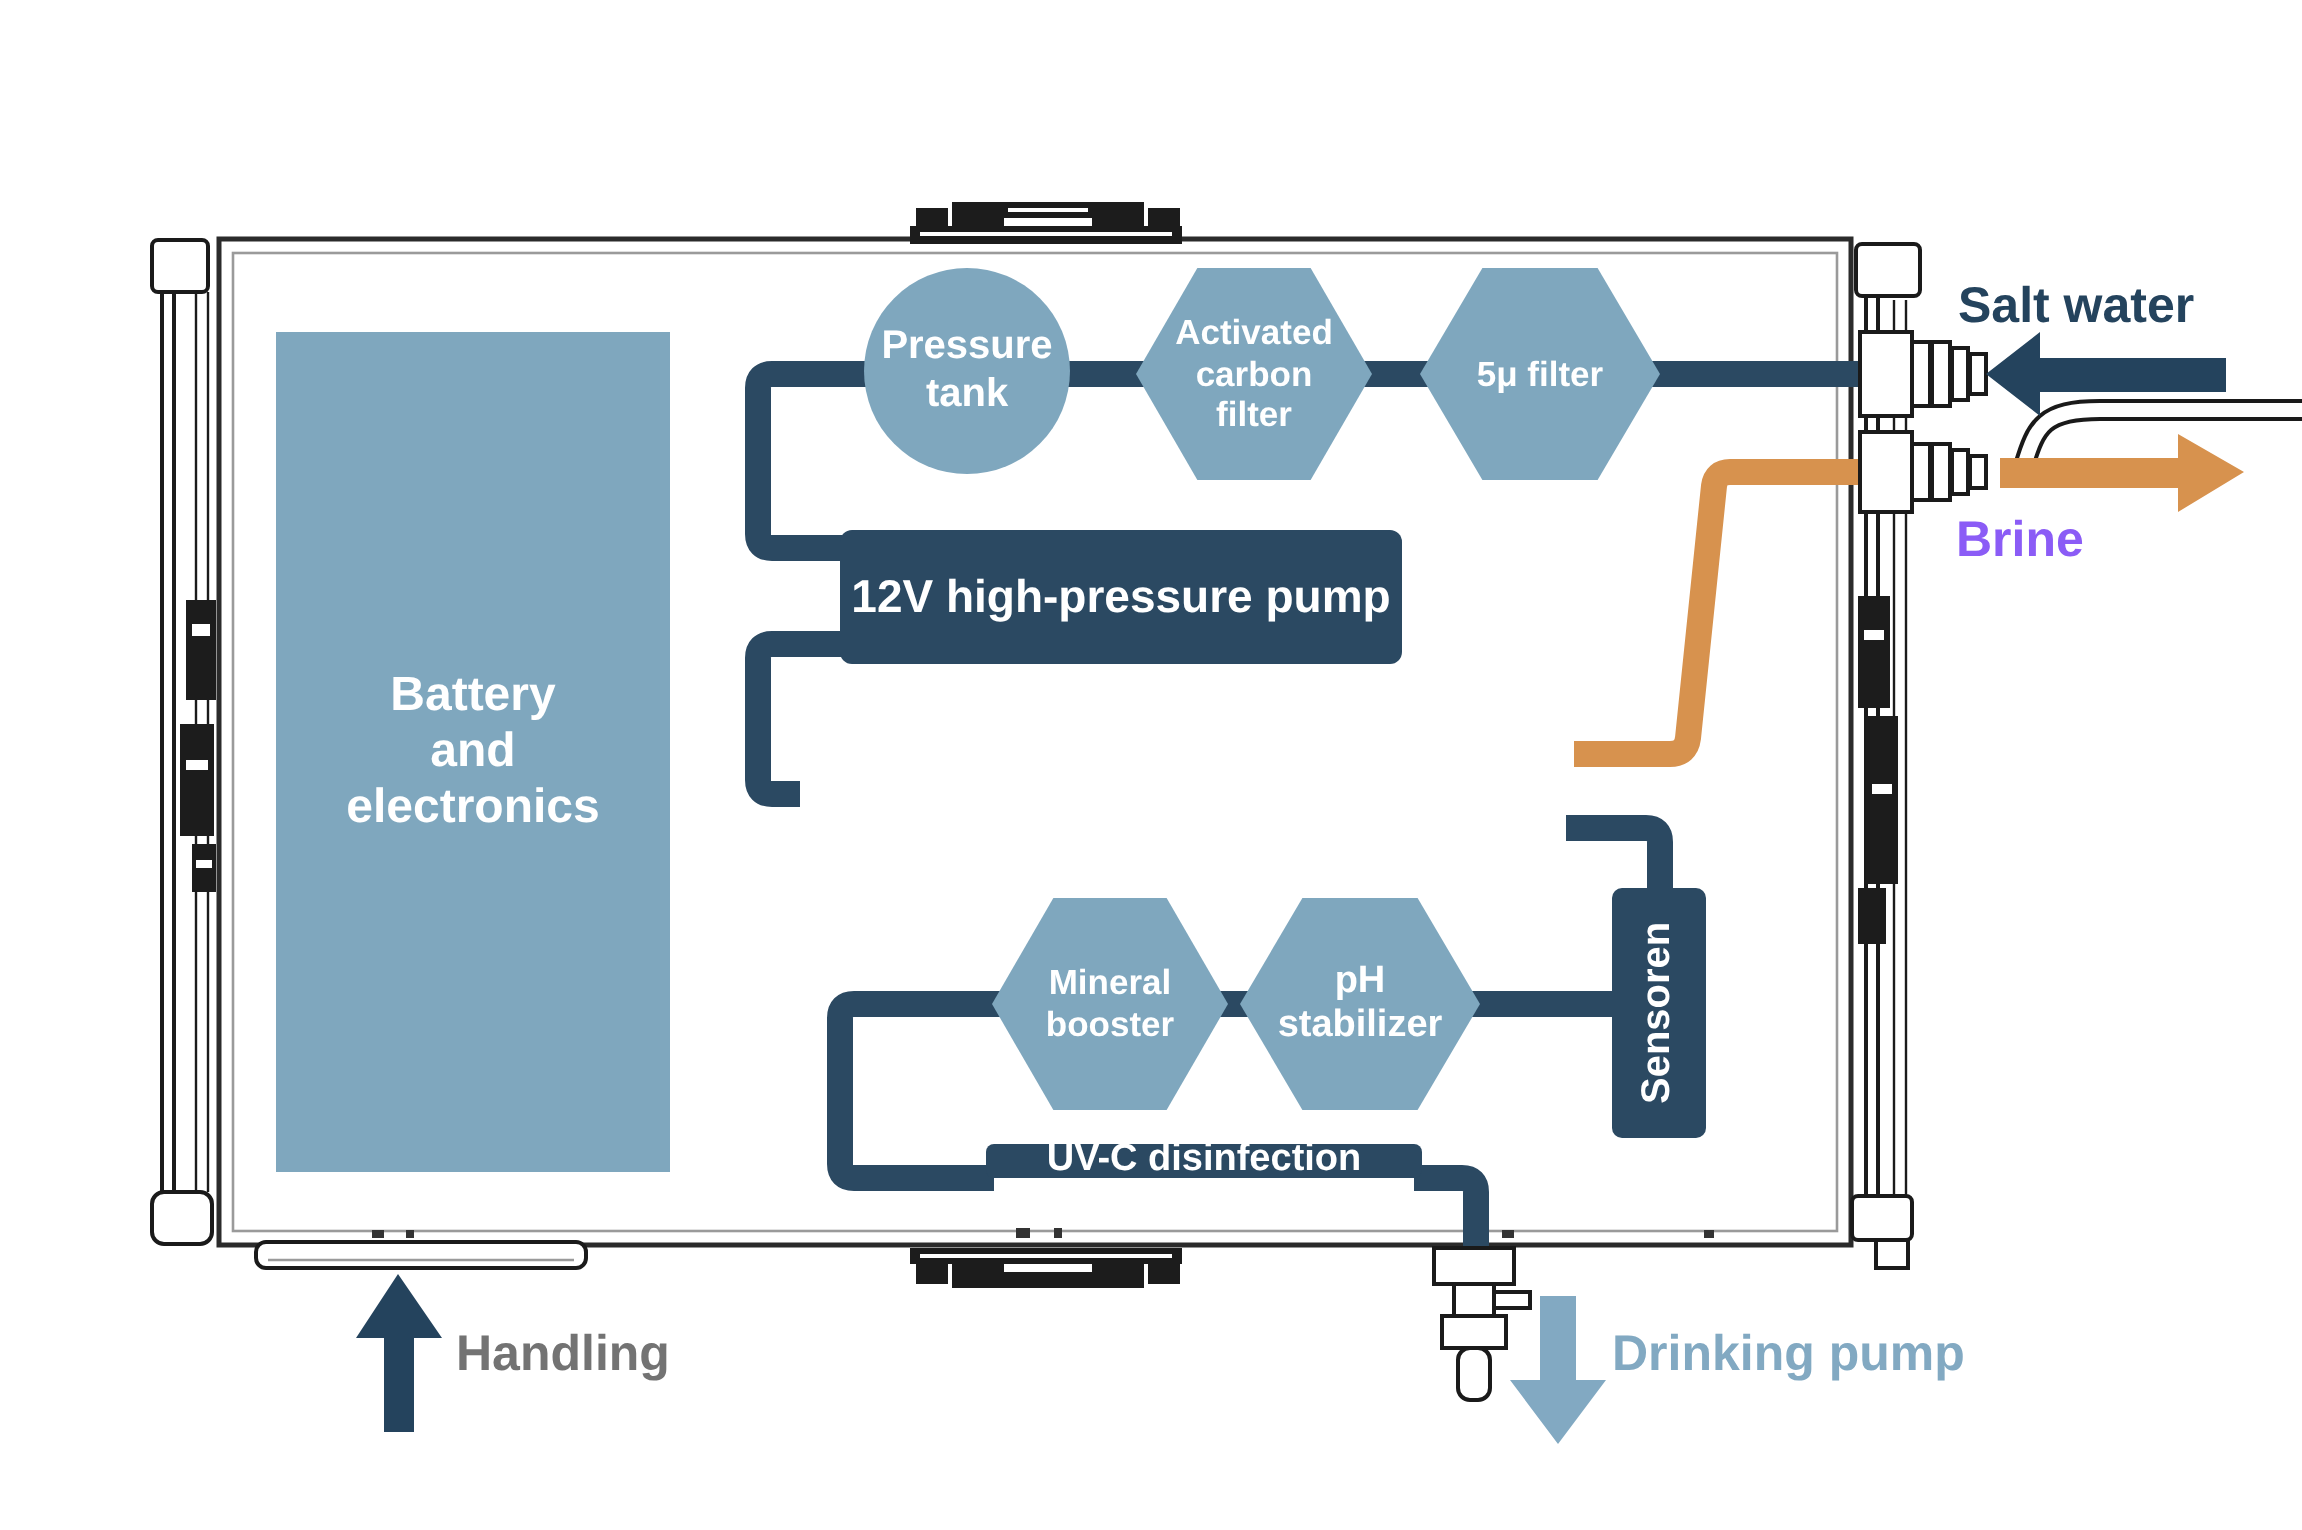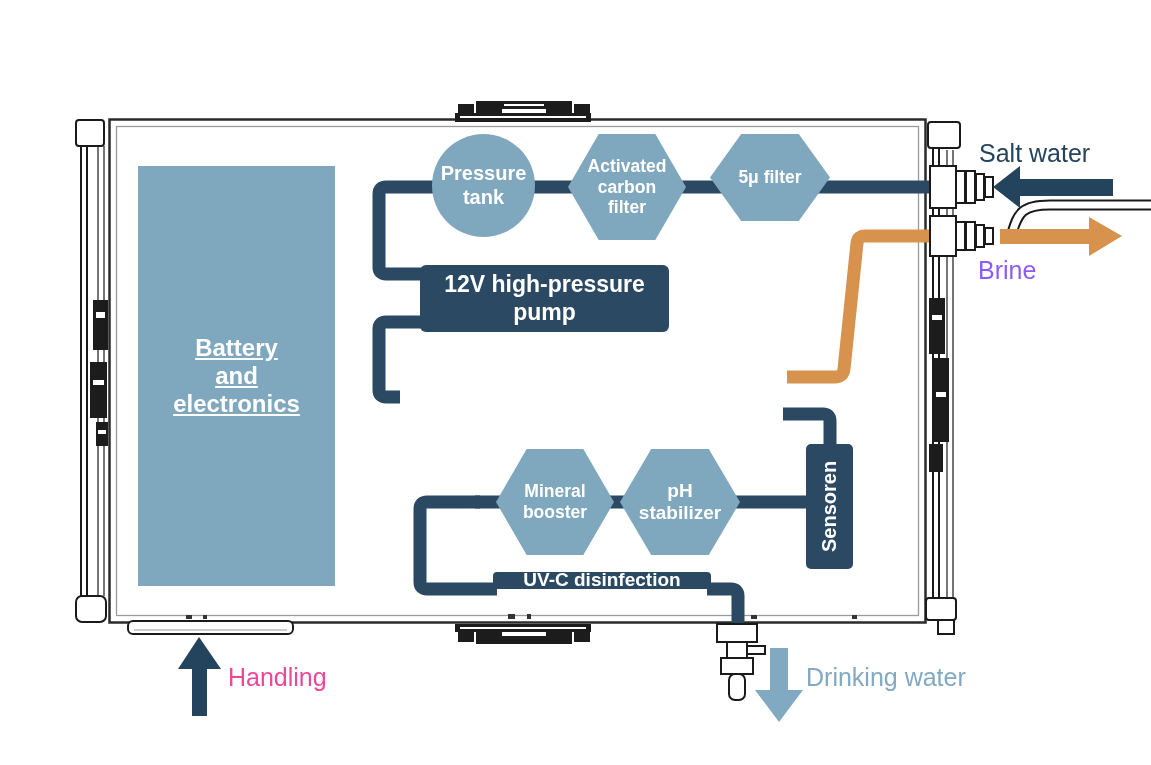--- a/index.html
+++ b/index.html
@@ -10,21 +10,21 @@
   .stage svg{position:absolute;left:0;top:0;z-index:1;}
   .node{
     position:absolute;z-index:2;display:flex;align-items:center;justify-content:center;
     text-align:center;color:#ffffff;font-weight:bold;white-space:pre-line;line-height:1.18;
   }
   .dark{background:#2B4962;border-radius:6px;}
   .steel{background:#7FA7BE;}
   .hex{clip-path:polygon(26% 0%,74% 0%,100% 50%,74% 100%,26% 100%,0% 50%);}
   .circle{border-radius:50%;}
   .flowlabel{
-    position:absolute;z-index:3;font-weight:normal;font-size:25px;white-space:nowrap;
+    position:absolute;z-index:3;font-weight:bold;font-size:25px;white-space:nowrap;
   }
   .vert{
     writing-mode:vertical-rl;transform:rotate(180deg);
   }
 </style>
 </head>
 <body>
 
 <div class="stage">
 
@@ -135,47 +135,47 @@
       <rect x="721" y="658" width="32" height="16"></rect>
       <rect x="729" y="674" width="16" height="26" rx="6"></rect>
     </g>
 
     <polygon points="993,187 1020,166 1020,179 1113,179 1113,196 1020,196 1020,208" fill="#24435D"></polygon>
     <polygon points="1122,236 1089,217 1089,229 1000,229 1000,244 1089,244 1089,256" fill="#D7924E"></polygon>
     <polygon points="779,722 755,690 770,690 770,648 788,648 788,690 803,690" fill="#82A9C2"></polygon>
     <polygon points="199,637 178,669 192,669 192,716 207,716 207,669 221,669" fill="#24435D"></polygon>
   </svg>
 
-  <div class="node steel" style="left:138px;top:166px;width:197px;height:420px;font-size:24px;text-decoration:underline;">Battery
+  <div class="node steel" style="left:138px;top:166px;width:197px;height:420px;font-size:24px;">Battery
 and
 electronics</div>
 
   <div class="node steel circle" style="left:432px;top:134px;width:103px;height:103px;font-size:20px;">Pressure
 tank</div>
 
   <div class="node steel hex" style="left:568px;top:134px;width:118px;height:106px;font-size:17.5px;text-align:center;">Activated
 carbon
 filter</div>
 
-  <div class="node steel hex" style="left:710px;top:134px;width:120px;height:87px;font-size:17.5px;">5μ filter</div>
+  <div class="node steel hex" style="left:710px;top:134px;width:120px;height:106px;font-size:17.5px;">5μ filter</div>
 
-  <div class="node dark" style="left:420px;top:265px;width:249px;height:67px;font-size:23px;text-align:center;">12V high-pressure pump</div>
+  <div class="node dark" style="left:420px;top:265px;width:281px;height:67px;font-size:23px;text-align:center;">12V high-pressure pump</div>
 
 
   <div class="node steel hex" style="left:496px;top:449px;width:118px;height:106px;font-size:17.5px;">Mineral
 booster</div>
 
   <div class="node steel hex" style="left:620px;top:449px;width:120px;height:106px;font-size:19px;">pH
 stabilizer</div>
 
   <div class="node dark vert" style="left:806px;top:444px;width:47px;height:125px;font-size:20px;border-radius:5px;">Sensoren</div>
 
   <div class="node dark" style="left:493px;top:572px;width:218px;height:17px;font-size:19px;border-radius:4px;">UV-C disinfection</div>
 
   <div class="flowlabel" style="left:979px;top:139px;color:#24435D;">Salt water</div>
 
   <div class="flowlabel" style="left:978px;top:256px;color:#8b5cf6;">Brine</div>
 
-  <div class="flowlabel" style="left:806px;top:663px;color:#82A9C2;">Drinking water</div>
+  <div class="flowlabel" style="left:806px;top:663px;color:#82A9C2;">Drinking pump</div>
 
-  <div class="flowlabel" style="left:228px;top:663px;color:#ec4899;">Handling</div>
+  <div class="flowlabel" style="left:228px;top:663px;color:#737373;">Handling</div>
 
 </div>
 
 </body></html>

